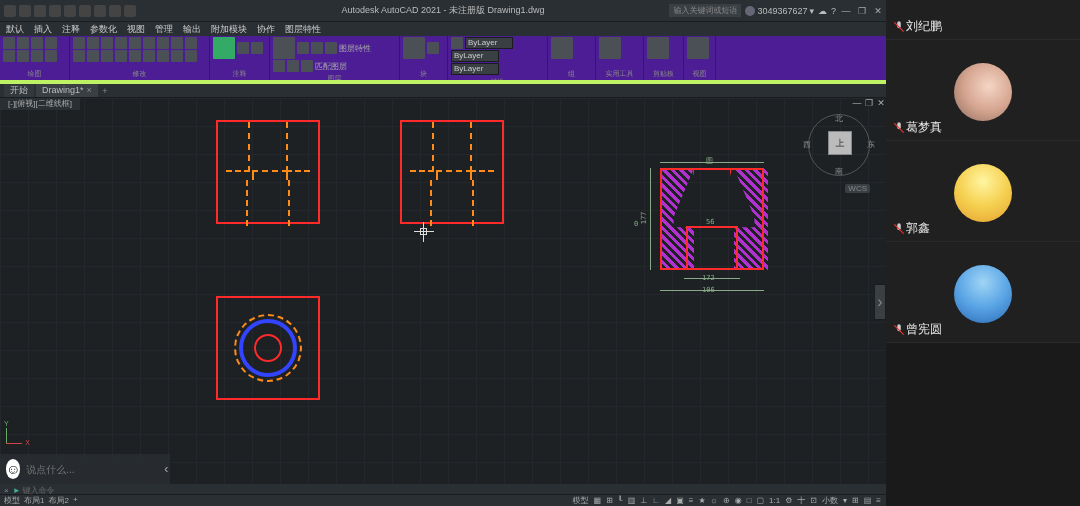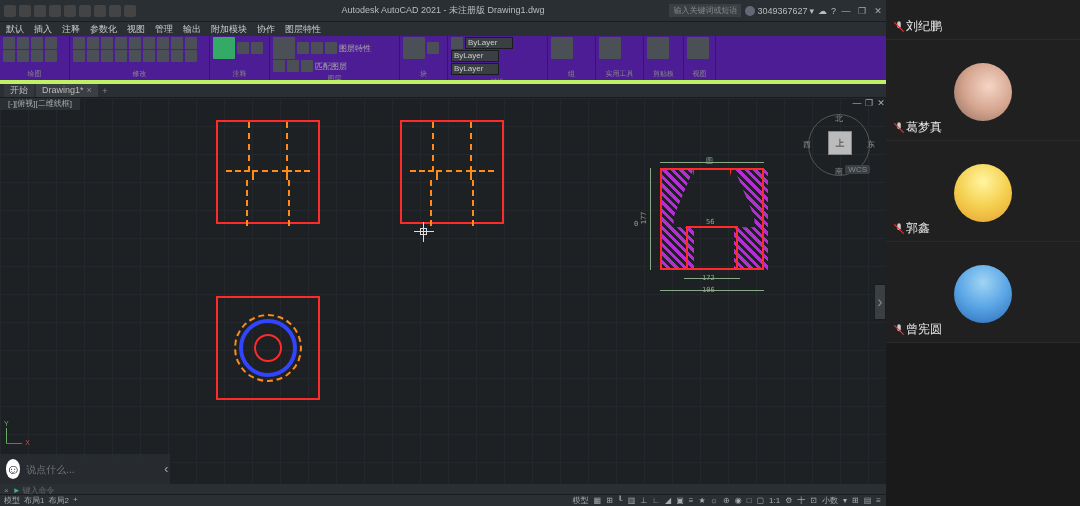--- a/index.html
+++ b/index.html
@@ -292,21 +292,21 @@
       </div>
 
       <div class="viewcube">
         <div class="circle">
           <div class="dir" style="top:-2px;left:26px;">北</div>
           <div class="dir" style="top:24px;left:-6px;">西</div>
           <div class="dir" style="top:24px;right:-6px;">东</div>
           <div class="dir" style="bottom:-2px;left:26px;">南</div>
           <div class="face">上</div>
         </div>
-        <div class="dir" style="top:51px;right:0;background:#3a3f44;padding:0 3px;border-radius:2px;">WCS</div>
+        <div class="dir" style="top:70px;right:0;background:#3a3f44;padding:0 3px;border-radius:2px;">WCS</div>
       </div>
 
       <div class="navcollapse">›</div>
 
       <div style="position:absolute;left:4px;bottom:60px;width:20px;height:20px;">
         <div style="position:absolute;left:2px;bottom:2px;width:1px;height:16px;background:#6a6;"></div>
         <div style="position:absolute;left:2px;bottom:2px;width:16px;height:1px;background:#c44;"></div>
         <div style="position:absolute;left:0;top:-6px;font-size:7px;color:#6a6;">Y</div>
         <div style="position:absolute;right:-6px;bottom:0;font-size:7px;color:#c44;">X</div>
       </div>

